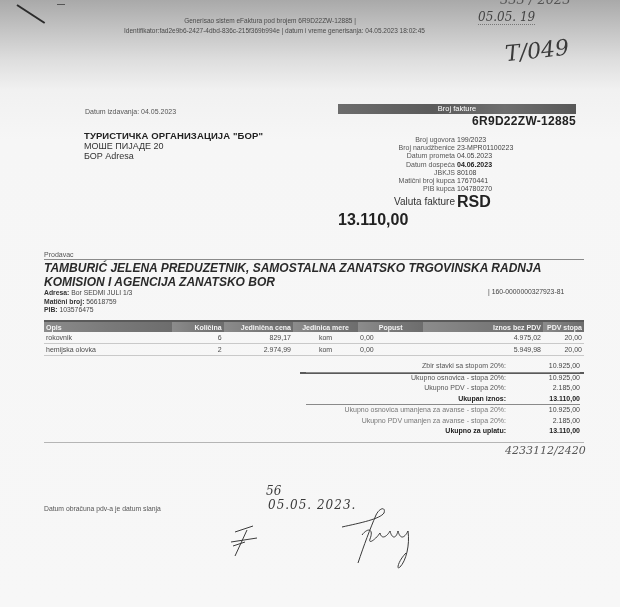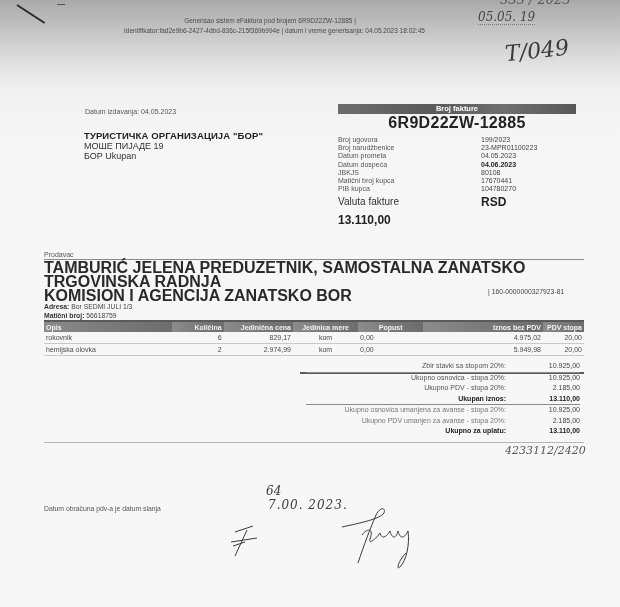--- a/index.html
+++ b/index.html
@@ -21,34 +21,34 @@
       position: absolute; background: #2b2b2b; height: 2px; transform-origin: left center;
     }
     .hand { font-family: "DejaVu Serif", serif; font-style: italic; color: #3a3a3a; }
 
     .small-label { font-size: 7px; color: #555; }
     .buyer-name { font-size: 9.5px; font-weight: bold; color: #222; letter-spacing: 0.1px; }
     .buyer-line { font-size: 9px; color: #333; }
 
     .inv-bar {
       background: linear-gradient(to right, #6c6c6c, #5a5a5a 40%, #6e6e6e 70%, #585858);
-      color: #fff; font-size: 7.5px; font-weight: bold; text-align: center; height: 10px; line-height: 10px;
-    }
-    .inv-number { font-size: 16px; font-weight: bold; color: #222; text-align: center; letter-spacing: 0.3px; }
+      color: #fff; font-size: 7.5px; font-weight: normal; text-align: center; height: 10px; line-height: 10px;
+    }
+    .inv-number { font-size: 12px; font-weight: bold; color: #222; text-align: right; letter-spacing: 0.3px; }
 
     .meta-row { display: flex; height: 8.2px; line-height: 8.2px; }
-    .meta-label { width: 117px; text-align: left; font-size: 7px; color: #555; padding-right: 26px; }
+    .meta-label { width: 117px; text-align: right; font-size: 7px; color: #555; padding-right: 2px; }
     .meta-value { font-size: 7px; color: #444; }
     .meta-value.bold { font-weight: bold; color: #222; }
     .meta-row.big { height: 18px; line-height: 18px; }
     .meta-row.big .meta-label { font-size: 10px; color: #333; }
-    .meta-row.big .meta-value { font-size: 12px; font-weight: bold; color: #222; }
+    .meta-row.big .meta-value { font-size: 16px; font-weight: bold; color: #222; }
 
     .seller-head { font-size: 7px; color: #555; }
-    .seller-name { font-size: 16px; font-weight: bold; color: #2a2a2a; line-height: 14px; }
+    .seller-name { font-size: 12px; font-weight: bold; color: #2a2a2a; line-height: 14px; font-style: italic; }
     .seller-detail { font-size: 6.8px; color: #444; line-height: 8.5px; }
     .seller-detail b { color: #333; }
 
     .rule { position: absolute; height: 1px; background: #8a8a8a; }
     .rule.thick { height: 2px; background: #5a5a5a; }
 
     table.items { border-collapse: collapse; font-size: 7px; }
     table.items th {
       background: linear-gradient(to right, #8c8c8c, #7a7a7a 50%, #6d6d6d);
       color: #f4f4f4; font-weight: bold; height: 10px; padding: 0 2px; white-space: nowrap;
@@ -80,22 +80,22 @@
   <div class="abs hand" style="left:478px; top:10px; font-size:12px; color:#444; border-bottom:1px dotted #777;">05.05.   19</div>
   <div class="abs hand" style="left:505px; top:38px; font-size:22px; color:#3a3a3a; transform: rotate(-6deg);">T/049</div>
 
   <div class="abs small-label" style="left:85px; top:108px;">
     <span>Datum izdavanja:</span>
     <span>04.05.2023</span>
   </div>
 
   <div class="abs" style="left:84px; top:130px;">
     <div class="buyer-name">ТУРИСТИЧКА ОРГАНИЗАЦИЈА "БОР"</div>
-    <div class="buyer-line">МОШЕ ПИЈАДЕ 19</div>
-    <div class="buyer-line">БОР Ukupan</div>
+    <div class="buyer-line">МОШЕ ПИЈАДЕ 20</div>
+    <div class="buyer-line">БОР Adresa</div>
   </div>
 
   <div class="abs" style="left:338px; top:104px; width:238px;">
     <div class="inv-bar">Broj fakture</div>
     <div class="inv-number">6R9D22ZW-12885</div>
   </div>
 
   <div class="abs" style="left:338px; top:136px;">
     <div class="meta-row">
       <div class="meta-label">Broj ugovora</div>
@@ -219,22 +219,22 @@
       <div class="tot-label">Ukupno za uplatu:</div>
       <div class="tot-value">13.110,00</div>
     </div>
   </div>
   <div class="rule" style="left:44px; top:442px; width:540px; background:#b5b5b5;"></div>
 
   <div class="abs hand" style="left:505px; top:444px; font-size:11px; color:#555;">4233112/2420</div>
 
   <div class="abs footnote" style="left:44px; top:505px;">Datum obračuna pdv-a je datum slanja</div>
 
-  <div class="abs hand" style="left:266px; top:484px; font-size:12px;">64</div>
-  <div class="abs hand" style="left:268px; top:498px; font-size:12px; letter-spacing:1px;">7.00. 2023.</div>
+  <div class="abs hand" style="left:266px; top:484px; font-size:12px;">56</div>
+  <div class="abs hand" style="left:268px; top:498px; font-size:12px; letter-spacing:1px;">05.05. 2023.</div>
 
   <svg class="abs" style="left:225px; top:520px;" width="40" height="40" viewBox="0 0 40 40">
     <path d="M10 12 L28 6 M6 22 L32 18 M22 10 L10 36 M8 26 L20 22" stroke="#3a3a3a" stroke-width="1" fill="none"></path>
   </svg>
   <svg class="abs" style="left:340px; top:505px;" width="80" height="70" viewBox="0 0 80 70">
     <path d="M2 22 C20 18, 40 14, 44 8 C46 2, 40 2, 36 10 C30 24, 24 40, 18 58 M22 30 C28 22, 34 24, 30 34 C28 40, 36 34, 40 28 C42 36, 48 30, 50 26 C52 34, 56 34, 58 26 C60 34, 64 34, 68 26 C70 40, 66 56, 60 62 C56 66, 58 56, 66 48" stroke="#3a3a3a" stroke-width="1" fill="none"></path>
   </svg>
 
 </div>
 

